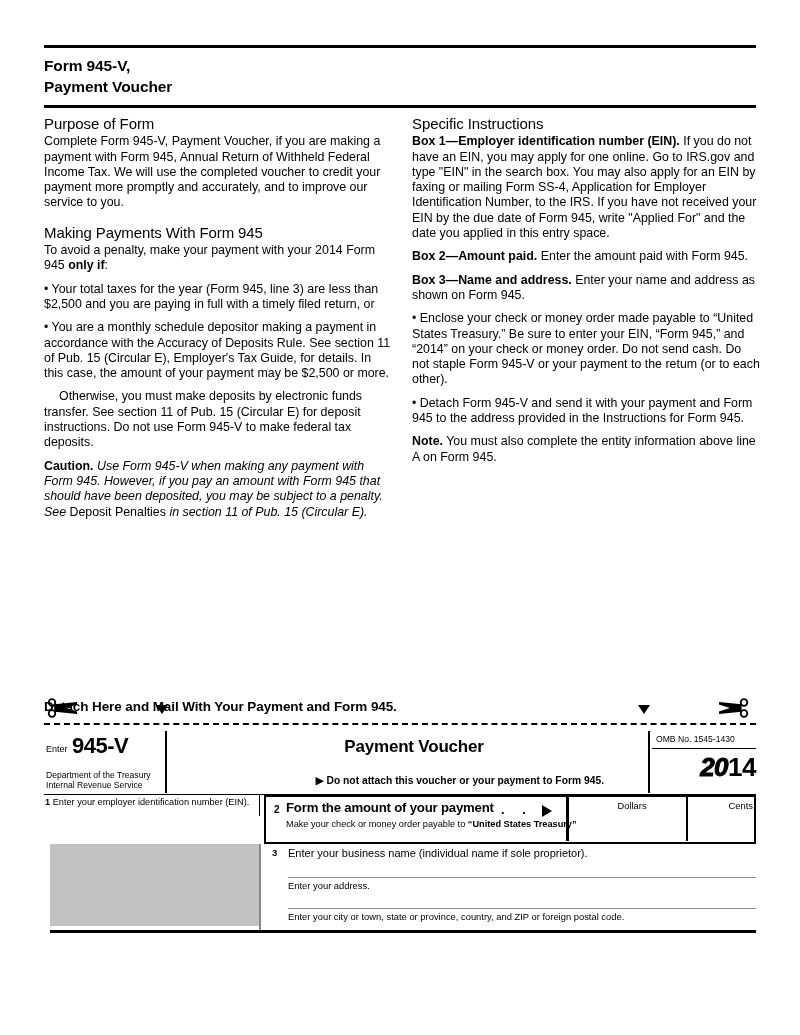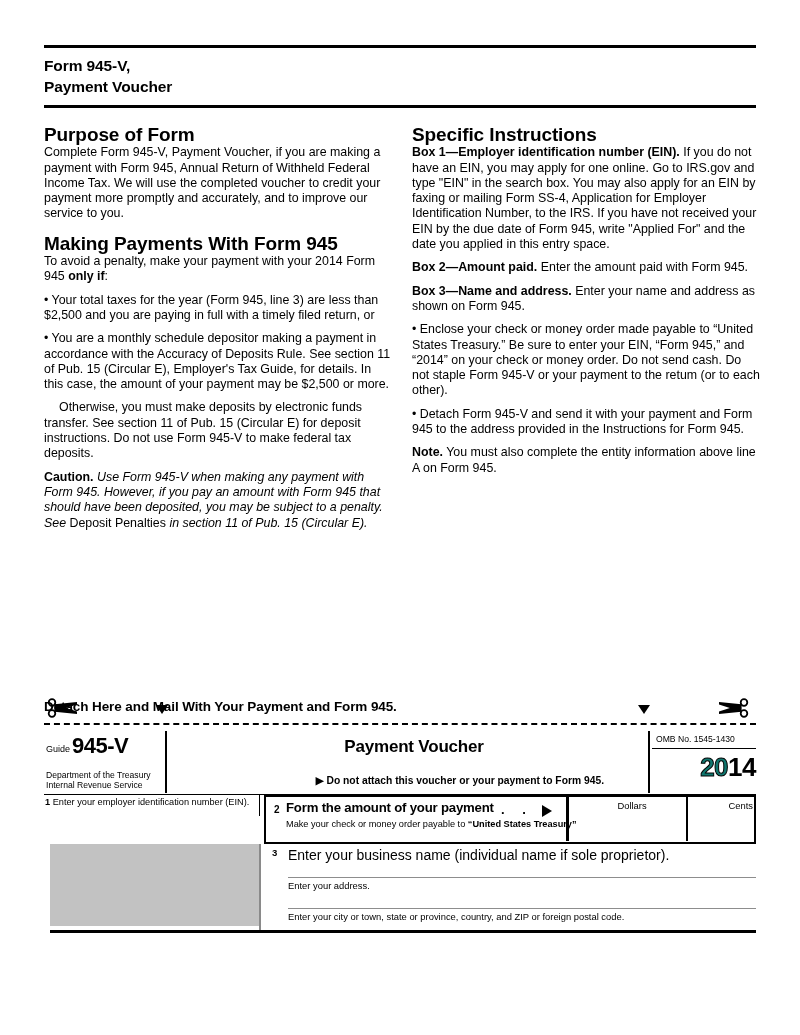--- a/index.html
+++ b/index.html
@@ -48,23 +48,23 @@
     position: absolute;
     top: 116px;
     width: 349px;
     font-size: 12.4px;
     line-height: 15.3px;
   }
   #col-left  { left: 44px; }
   #col-right { left: 412px; }
 
   h2.sec {
-    font-size: 19px;
-    font-weight: bold;
-    margin: 11px 0 3px 0;
+    font-size: 15px;
+    font-weight: normal;
+    margin: 0 0 3px 0;
     letter-spacing: -0.1px;
   }
   h2.sec.spaced { margin-top: 14px; }
 
   p.para {
     margin: 0 0 8px 0;
   }
   p.indent { text-indent: 15px; }
   .b { font-weight: bold; }
   .i { font-style: italic; }
@@ -187,21 +187,22 @@
     position: absolute;
     left: 608px; top: 22px;
     width: 104px;
     text-align: right;
     font-size: 26px;
     font-weight: bold;
     letter-spacing: -0.5px;
     line-height: 30px;
   }
   #v-year .hollow {
-    color: #0f766e;
+    color: #000000;
+    font-style: italic;
     -webkit-text-stroke: 1px #000;
   }
 
   
   #v-row1-top {
     position: absolute;
     left: 0; top: 64px;
     width: 712px;
     height: 1px;
     background: #000;
@@ -316,21 +317,21 @@
   
   #box3-num {
     position: absolute;
     left: 228px; top: 117px;
     font-size: 9.6px;
     font-weight: bold;
   }
   #box3-line1-label {
     position: absolute;
     left: 244px; top: 117px;
-    font-size: 14px;
+    font-size: 11px;
   }
   .addr-rule {
     position: absolute;
     left: 244px;
     width: 468px;
     height: 1px;
     background: #8d8d8d;
   }
   .addr-label {
     position: absolute;
@@ -414,21 +415,21 @@
         <circle cx="28" cy="17.5" r="3.3" fill="none" stroke="#000" stroke-width="1.8"></circle>
         <path d="M25.4 8.2 L3 15.5 L3 18 L25.4 15.8 Z" fill="#000"></path>
         <path d="M25.4 15.8 L3 8.5 L3 6 L25.4 8.2 Z" fill="#000"></path>
       </svg>
     </span>
   </div>
   <div id="dashed-line"></div>
 
   <div id="voucher">
 
-    <div id="v-form-label">Guide</div>
+    <div id="v-form-label">Enter</div>
     <div id="v-form-number">945-V</div>
     <div id="v-dept">
       <div>Department of the Treasury</div>
       <div>Internal Revenue Service</div>
     </div>
     <div id="v-head-divider"></div>
 
     <div id="v-title">Payment Voucher</div>
     <div id="v-subtitle">▶ Do not attach this voucher or your payment to Form 945.</div>
 

